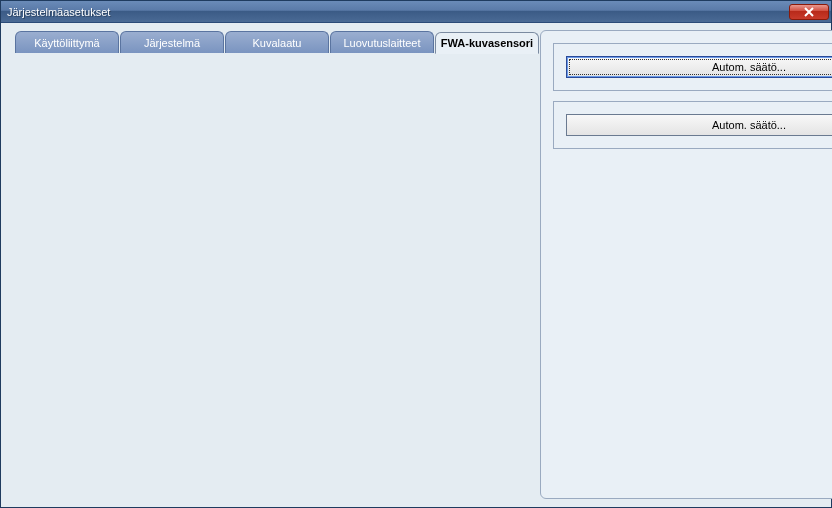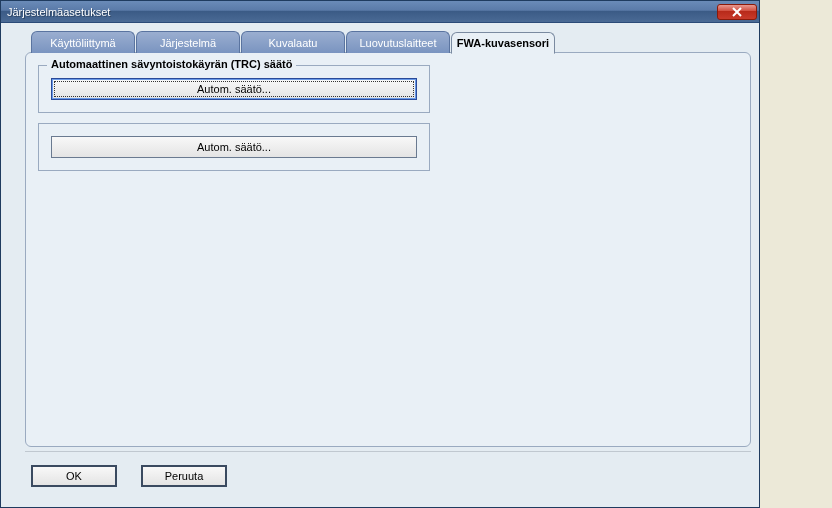--- a/index.html
+++ b/index.html
@@ -9,21 +9,21 @@
     }
     body {
       margin: 0;
       padding: 0;
       background: #ece9d8;
       width: 832px;
       height: 508px;
       overflow: hidden;
     }
     .window {
-      width: 760px;
+      width: 832px;
       height: 508px;
       background: #e8edf3;
       border: 1px solid #1f3b5f;
       display: flex;
       flex-direction: column;
     }
     .titlebar {
       height: 22px;
       background: linear-gradient(to bottom, #6a8bb8 0%, #5a7aa8 45%, #3a5a85 46%, #4a6a95 100%);
       display: flex;
@@ -49,22 +49,22 @@
       cursor: pointer;
     }
     .close-btn svg {
       width: 10px;
       height: 10px;
     }
     .client {
       flex: 1;
       background: #e4ecf2;
       display: flex;
-      flex-direction: column;
-      padding: 8px 8px 8px 24px;
+      flex-direction: row;
+      padding: 8px 8px 8px 8px;
       position: relative;
     }
     .tabs-row {
       display: flex;
       gap: 0;
       position: relative;
       z-index: 2;
       padding-left: 6px;
     }
     .tab {
@@ -194,21 +194,20 @@
       <div class="tab">
           <span>Luovutuslaitteet</span>
         </div>
       <div class="tab active">
           <span>FWA-kuvasensori</span>
         </div>
     </div>
 
     <div class="tab-panel">
       <div class="groupbox">
-        <div class="groupbox-title">Automaattinen sävyntoistokäyrän (TRC) säätö</div>
         <div class="btn focused">
           <span>Autom. säätö...</span>
         </div>
       </div>
 
       <div class="groupbox">
         <div class="btn">
           <span>Autom. säätö...</span>
         </div>
       </div>

